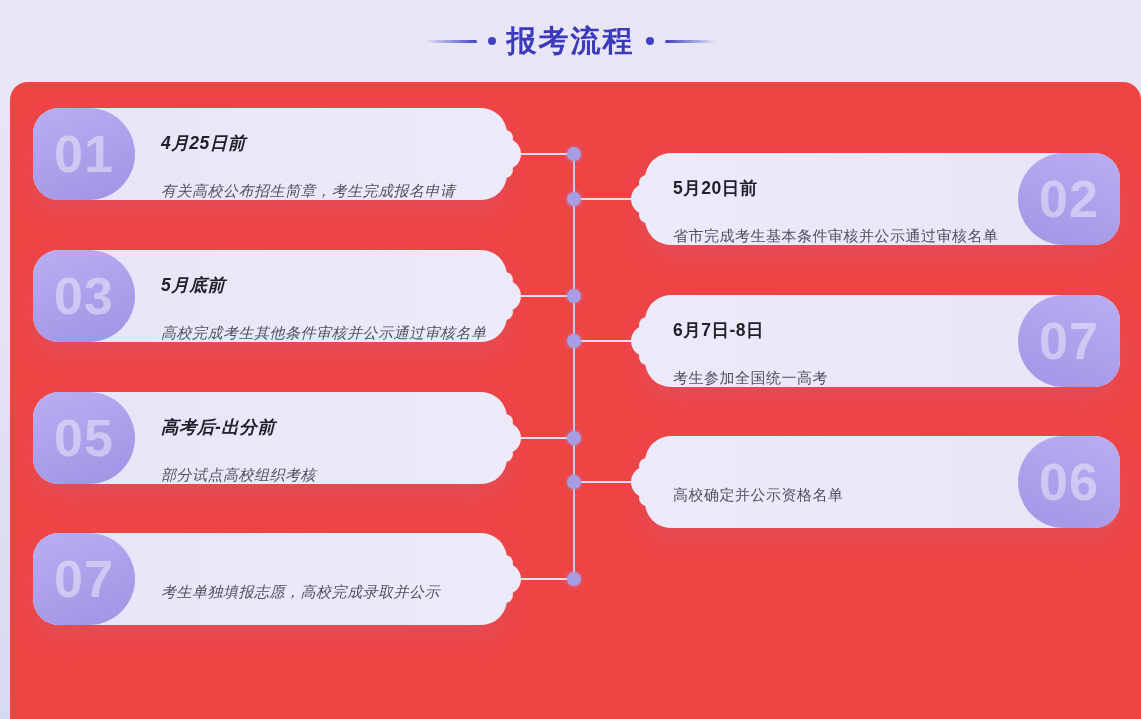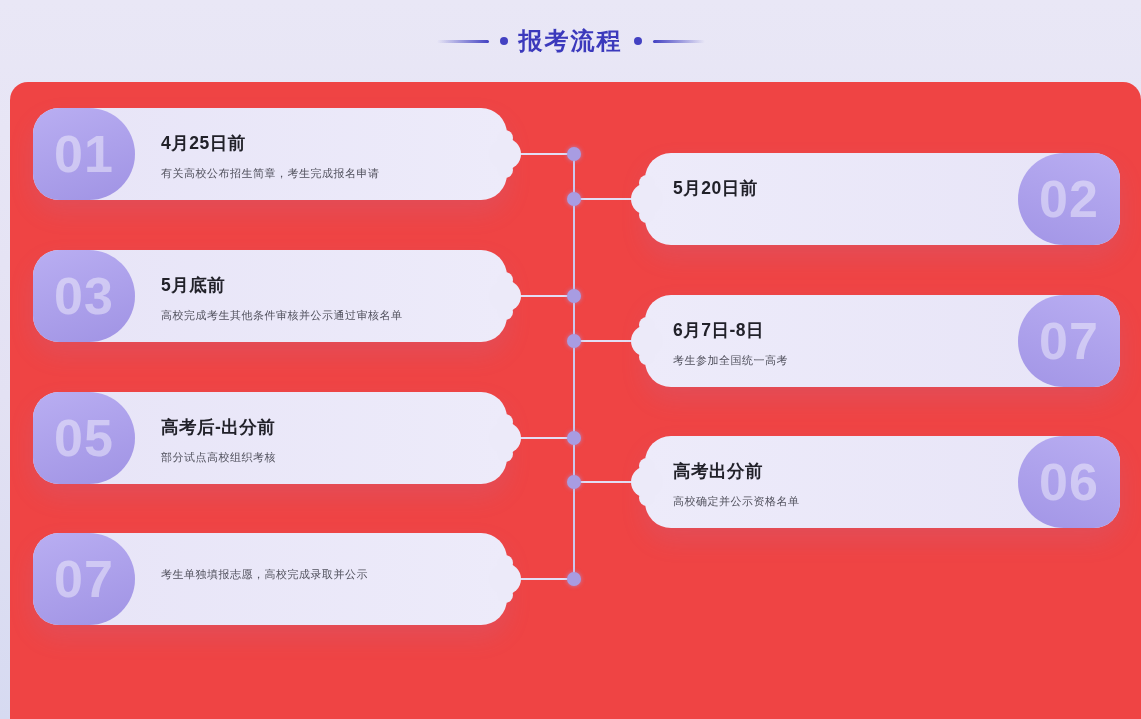--- a/index.html
+++ b/index.html
@@ -12,21 +12,21 @@
 
   
   .header {
     height: 82px;
     display: flex;
     align-items: center;
     justify-content: center;
     gap: 11px;
   }
   .title {
-    font-size: 24px;
+    font-size: 30px;
     font-weight: 700;
     color: #3b39bc;
     letter-spacing: 2px;
   }
   .hline {
     width: 52px; height: 3px;
     border-radius: 2px;
   }
   .hline-left  { background: linear-gradient(90deg, rgba(67,65,194,0) 0%, #4341c2 100%); }
   .hline-right { background: linear-gradient(270deg, rgba(67,65,194,0) 0%, #4341c2 100%); }
@@ -135,31 +135,31 @@
   }
   .card.right .badge {
     right: 0;
     border-radius: 46px 26px 26px 46px;
     background: linear-gradient(200deg, #b9aef2 0%, #a295e6 100%);
     text-align: center;
   }
 
   
   .content { position: absolute; top: 23px; }
-  .card.left  .content { left: 128px; right: 20px; }
+  .card.left  .content { left: 128px; right: 20px; font-style: italic; }
   .card.right .content { left: 28px;  right: 132px; }
   .card-title {
     font-size: 17.5px;
     font-weight: 700;
     color: #212129;
     letter-spacing: .5px;
   }
   .card-desc {
-    margin-top: 11px;
-    font-size: 11px;
+    margin-top: 27px;
+    font-size: 15px;
     color: #50505c;
     letter-spacing: .5px;
     white-space: nowrap;
   }
 </style>
 </head>
 <body>
 
 <div class="page">
 
@@ -200,20 +200,21 @@
         <div class="card-desc">有关高校公布招生简章，考生完成报名申请</div>
       </div>
     </section>
 
     <section class="card right p2">
       <div class="badge">
           <span>02</span>
         </div>
       <div class="content">
         <div class="card-title">5月20日前</div>
+        <div class="card-desc">省市完成考生基本条件审核并公示通过审核名单</div>
       </div>
     </section>
 
     <section class="card left p3">
       <div class="badge">
           <span>03</span>
         </div>
       <div class="content">
         <div class="card-title">5月底前</div>
         <div class="card-desc">高校完成考生其他条件审核并公示通过审核名单</div>
@@ -238,21 +239,20 @@
         <div class="card-title">高考后-出分前</div>
         <div class="card-desc">部分试点高校组织考核</div>
       </div>
     </section>
 
     <section class="card right p6">
       <div class="badge">
           <span>06</span>
         </div>
       <div class="content">
-        <div class="card-title">高考出分前</div>
         <div class="card-desc">高校确定并公示资格名单</div>
       </div>
     </section>
 
     <section class="card left p7">
       <div class="badge">
           <span>07</span>
         </div>
       <div class="content">
         <div class="card-desc">考生单独填报志愿，高校完成录取并公示</div>

